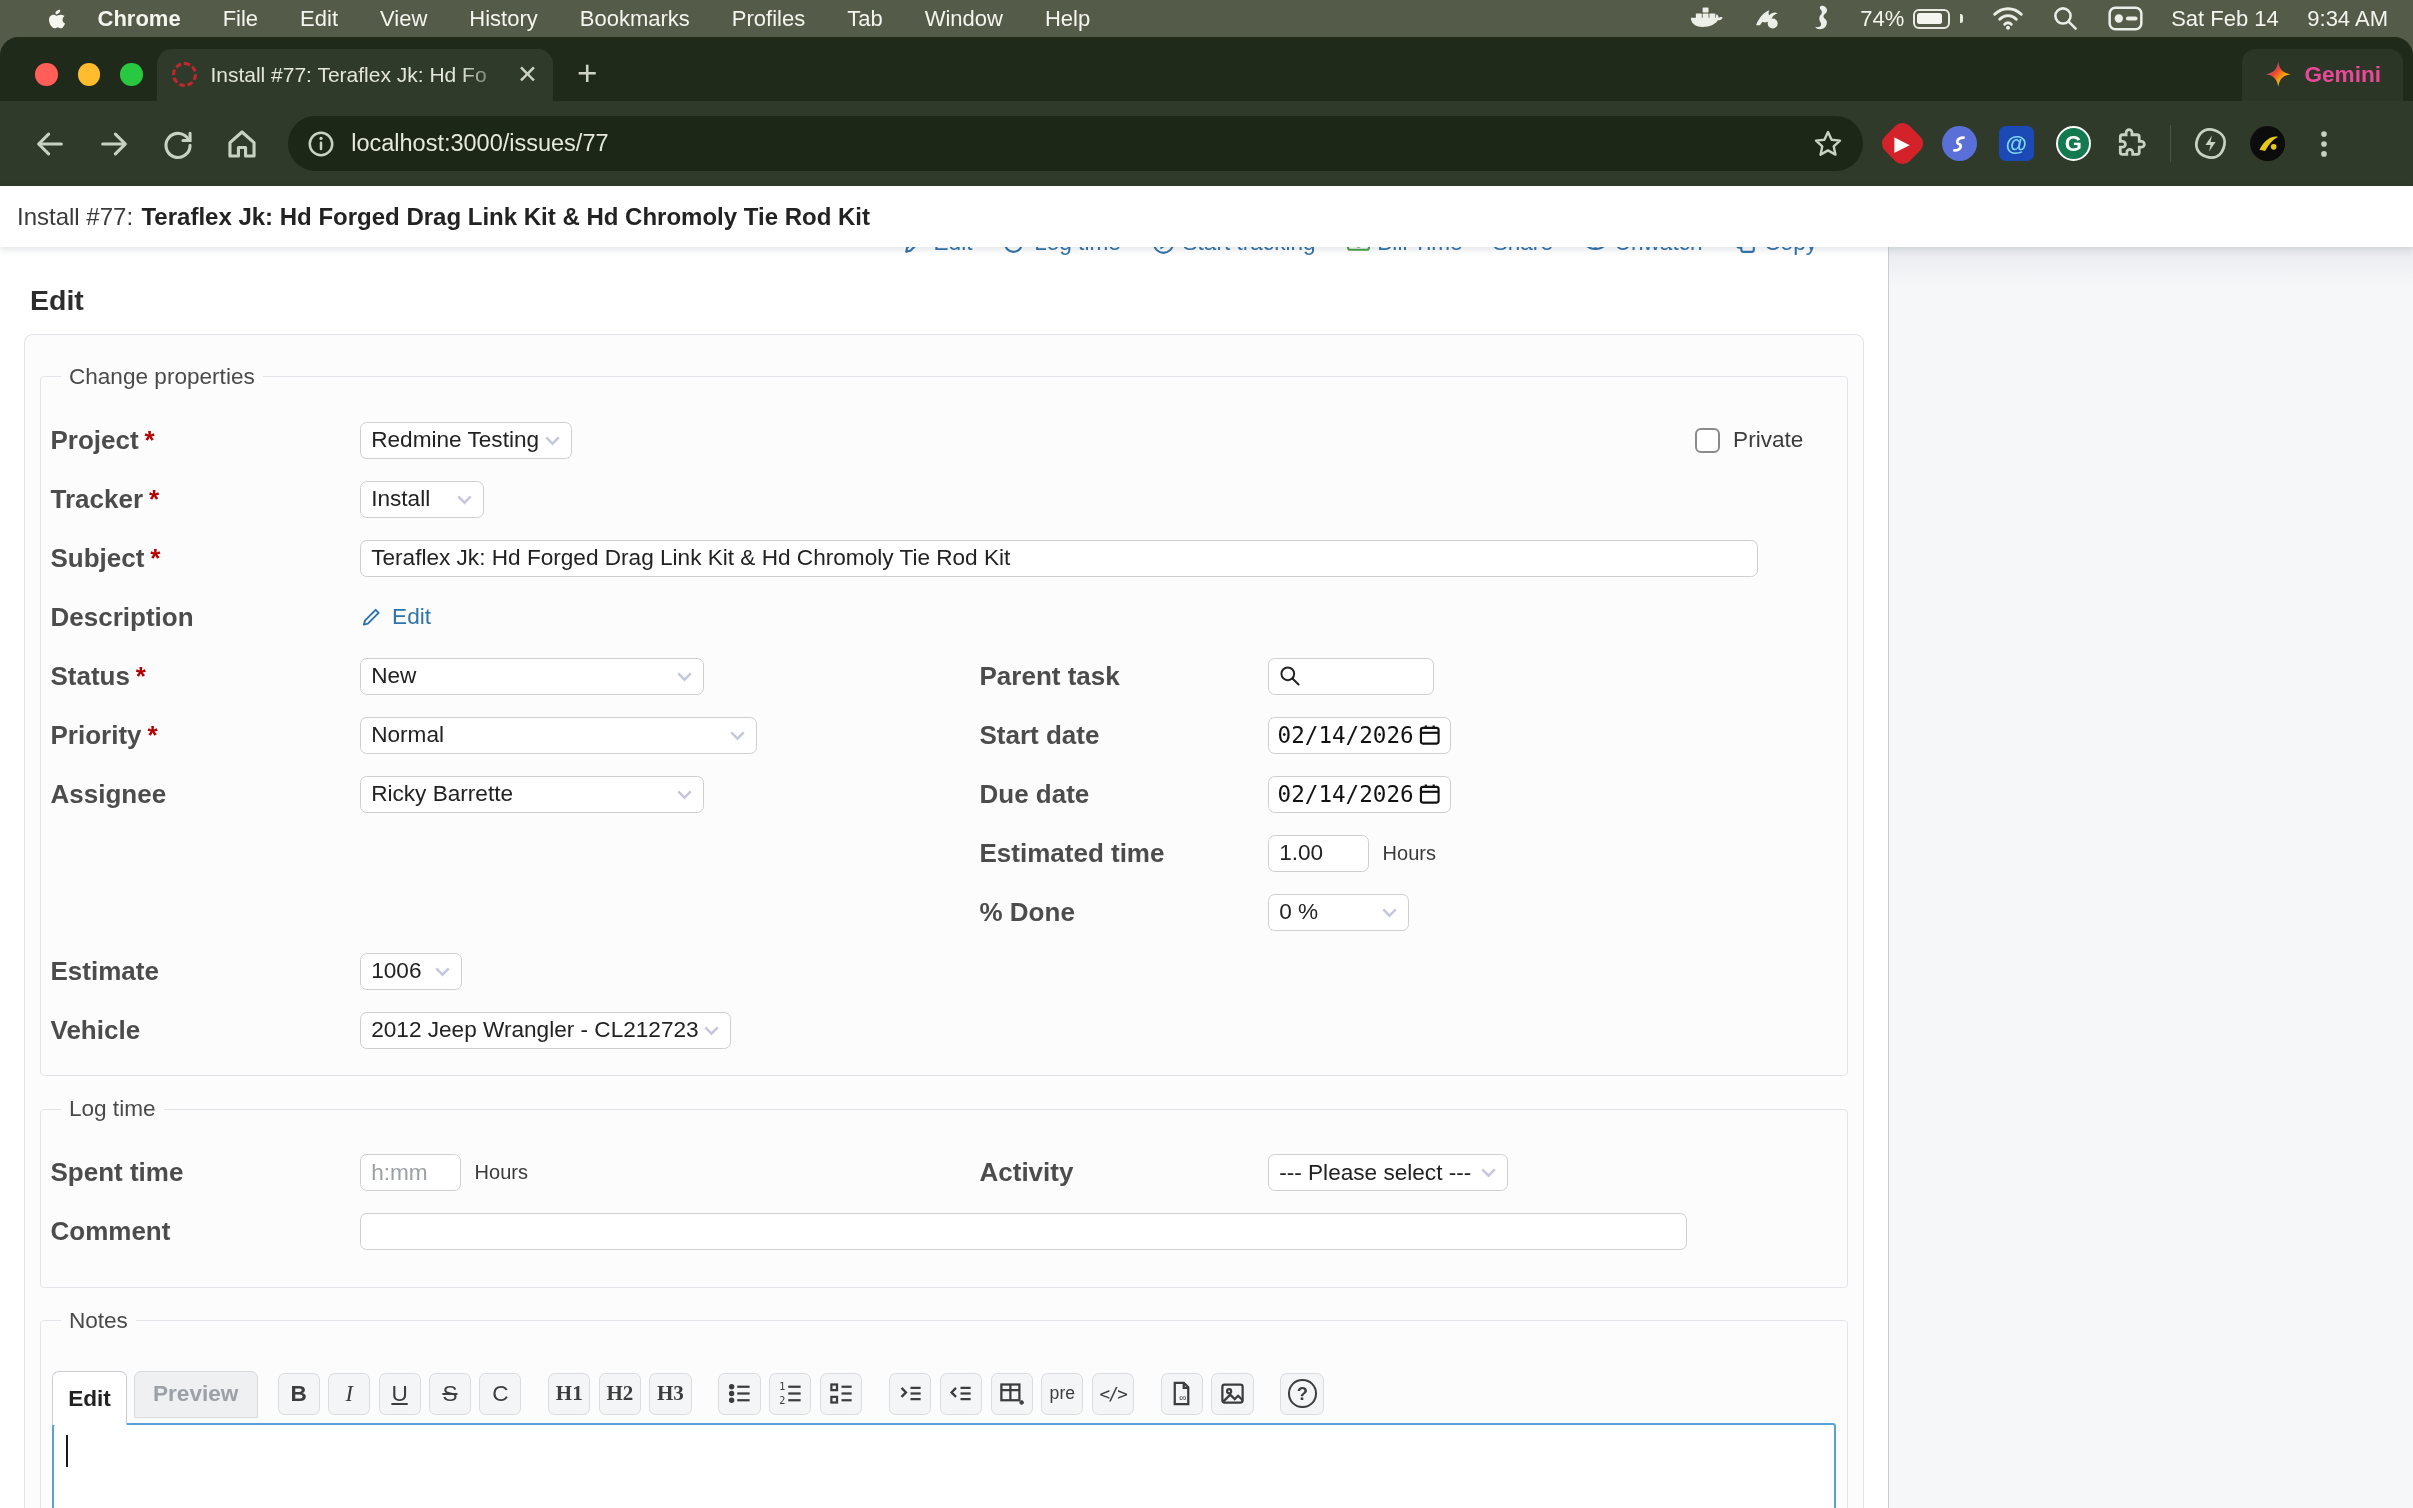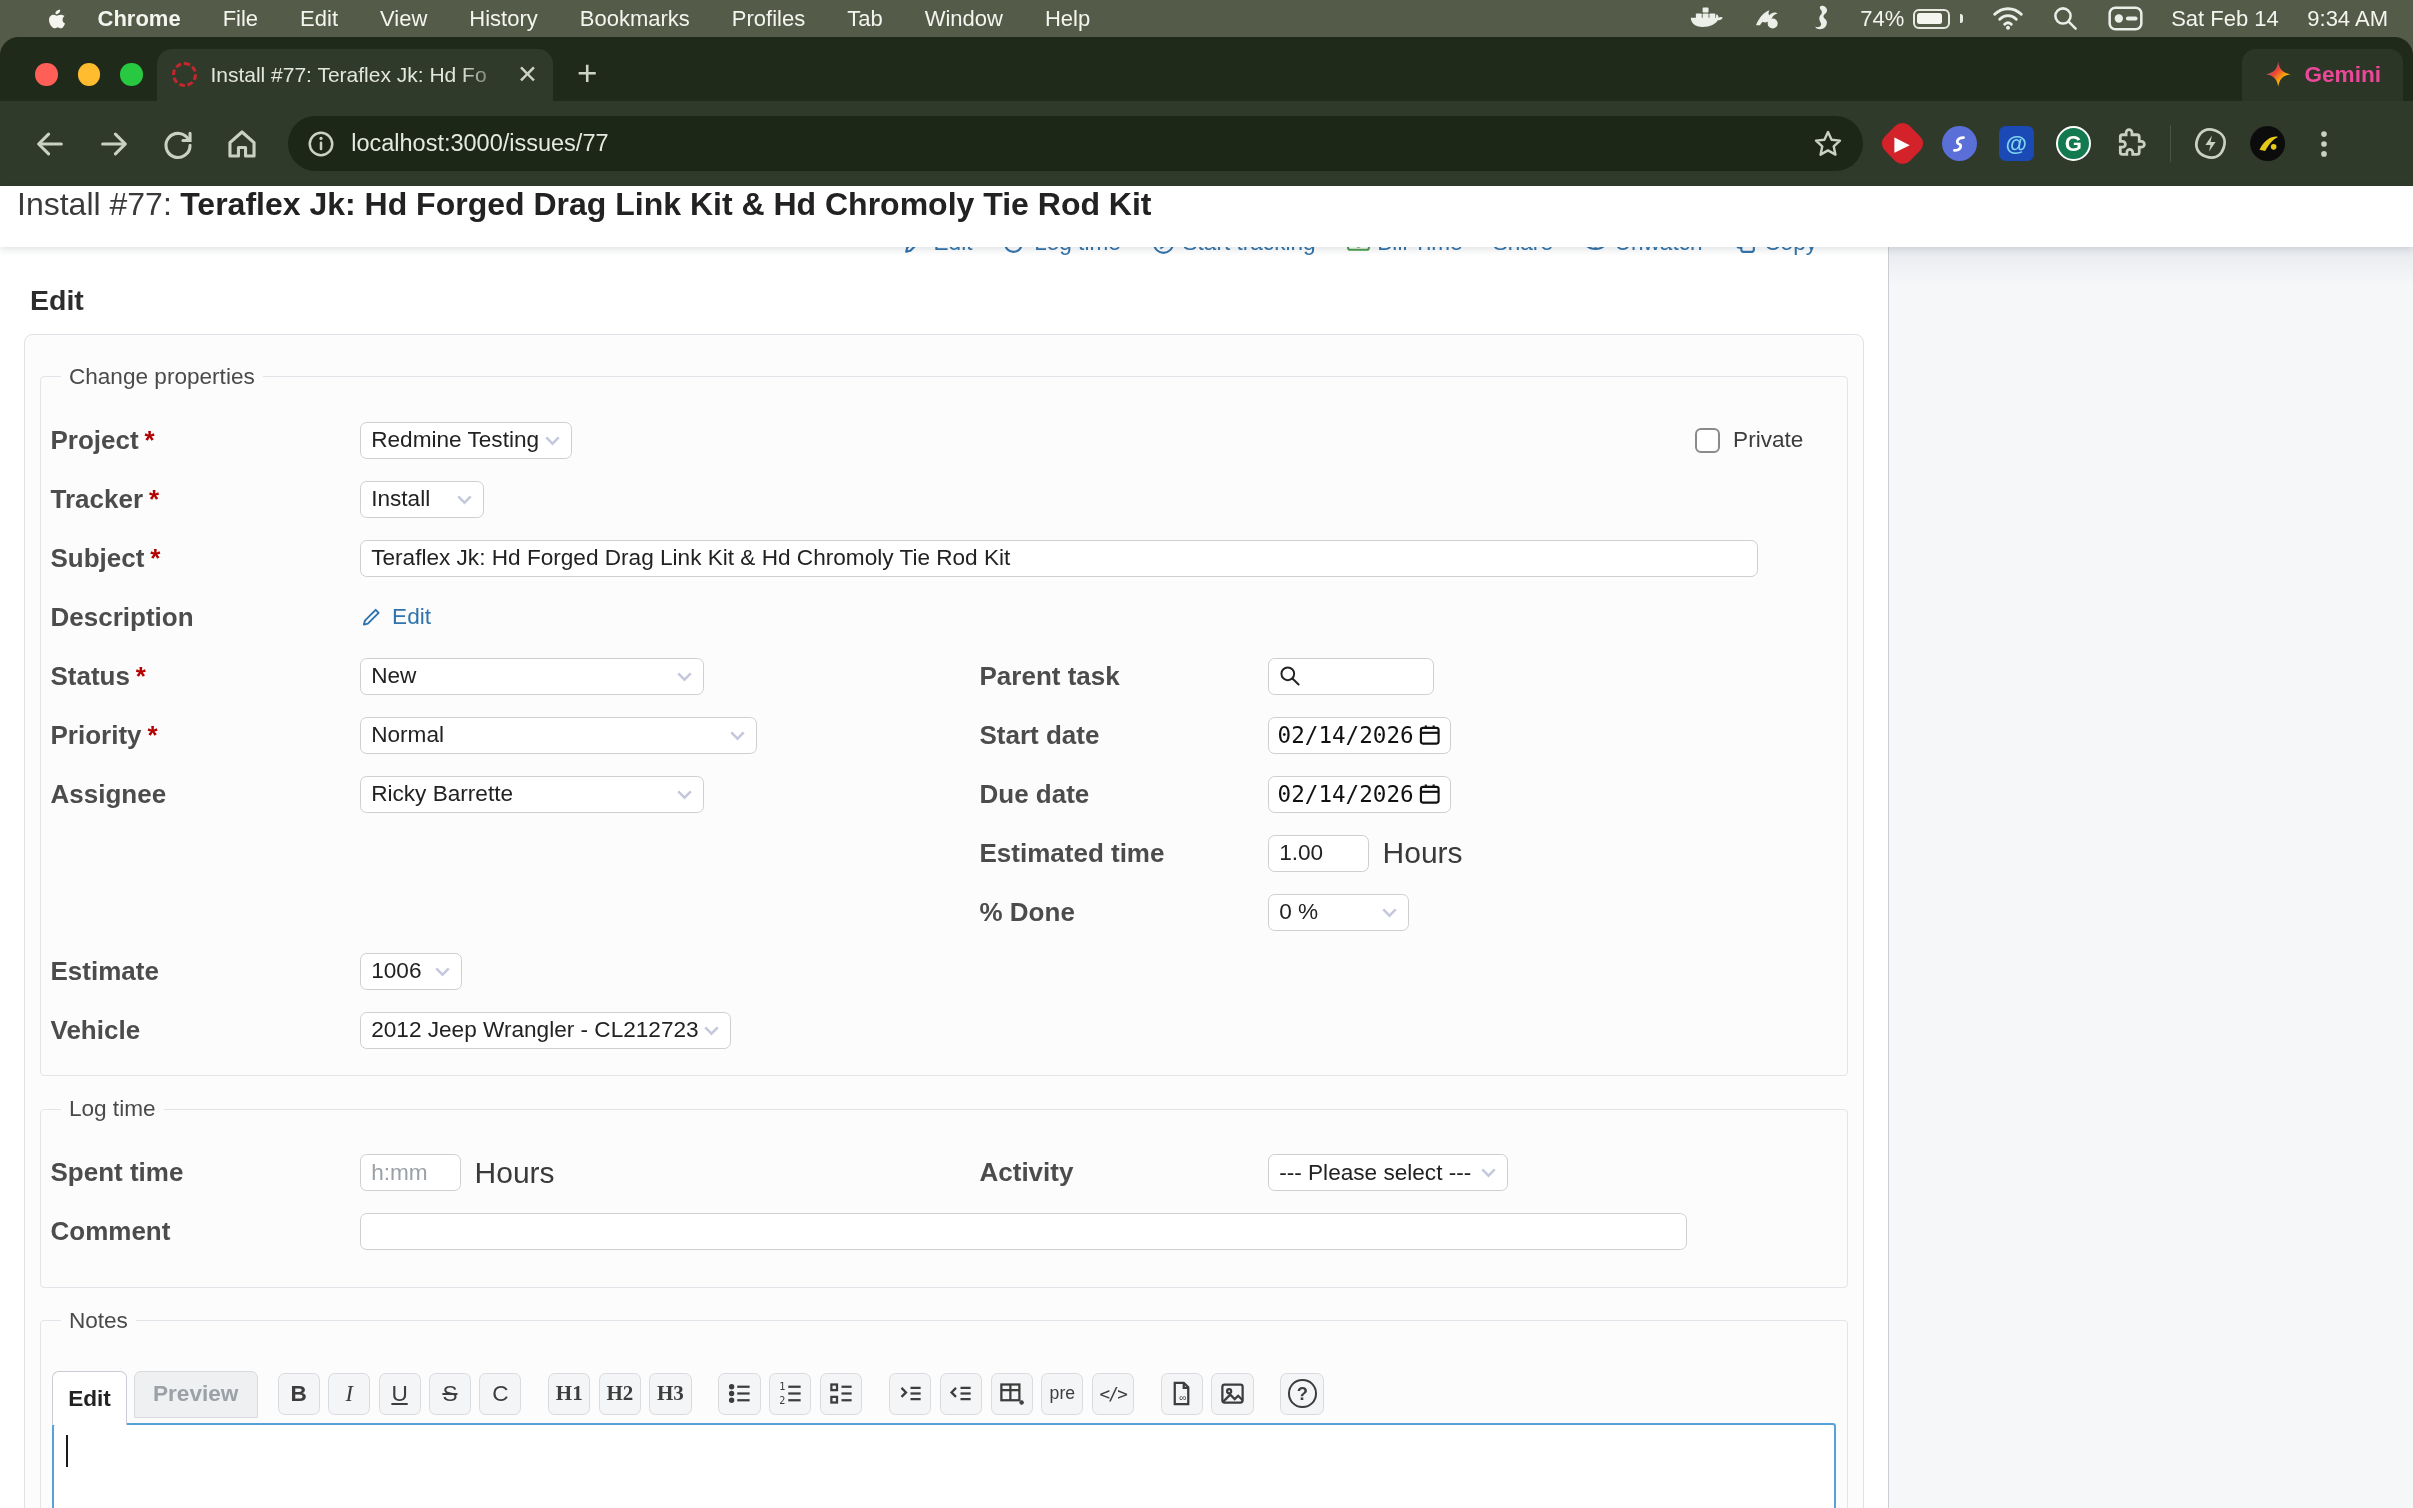--- a/index.html
+++ b/index.html
@@ -42,21 +42,21 @@
             display:flex; align-items:center; padding:0 18.4px; }
   .urlbar .url { color:#e6e9df; font-size:23.5px; margin-left:15px; }
   .exts { display:flex; align-items:center; gap:22px; margin-left:22px; }
   .extic { width:35px; height:35px; border-radius:8.4px; display:flex; align-items:center;
            justify-content:center; color:#fff; font-size:22px; font-weight:bold; }
   .sep { width:1.7px; height:37px; background:#4a5443; }
 
   
   .pagearea { position:absolute; top:149px; left:0; right:0; bottom:0; background:#fff; }
   .stickyhdr { position:absolute; top:0; left:0; right:0; height:61px; background:#fff; z-index:6;
-               display:flex; align-items:flex-start; padding:0 17px; font-size:32px; color:#3a3a3a;
+               display:flex; align-items:center; padding:0 17px; font-size:24px; color:#3a3a3a;
                box-shadow:0 2.5px 7.5px rgba(30,40,60,.14); }
   .stickyhdr b { color:#222; margin-left:8.4px; }
   .content { position:absolute; top:61px; left:0; right:0; bottom:0; overflow:hidden; }
   .sidebar { position:absolute; top:0; right:0; bottom:0; width:525px;
              background:linear-gradient(180deg,#e8eaee 0px,#f6f7f9 39px);
              border-left:1.7px solid #c9cdd3; }
   .main { position:absolute; top:0; left:0; bottom:0; width:1887px; background:#fff; overflow:hidden; }
 
   .ctxactions { position:absolute; top:-17px; right:70px; display:flex; gap:30px; align-items:center;
                 font-size:22.6px; color:#3274ab; z-index:1; }
@@ -68,21 +68,21 @@
   .box { margin:17px 22.6px 0 23.5px; background:#fcfcfd; border:1.7px solid #dfe2e7;
          border-radius:8.4px; padding:28.5px 15px 34px 15px; }
   fieldset.fs { border:1.7px solid #e2e4e9; border-radius:4.2px; padding:32px 10px 23.5px 10px;
                 margin-bottom:20px; background:transparent; }
   fieldset.fs legend { margin-left:10px; padding:0 8.4px; font-size:22.6px; color:#4a4a4a; }
 
   .row { display:flex; align-items:center; margin-bottom:22px; min-height:37px; }
   .lbl { width:298px; text-align:left; font-weight:bold; color:#4c4c4c; font-size:26px; flex-shrink:0; }
   .req { color:#b30000; margin-left:5.9px; font-weight:bold; }
   .ctl { margin-left:11.7px; display:flex; align-items:center; }
-  .suffix { margin-left:13.4px; font-size:30px; color:#3a3a3a; }
+  .suffix { margin-left:13.4px; font-size:20px; color:#3a3a3a; }
 
   .txt { height:37px; border:1.7px solid #cfcfcf; border-radius:6.7px; background:#fff; color:#222;
          font-size:22.6px; padding:0 10px; font-family:"Liberation Sans",sans-serif; }
   .txt::placeholder { color:#9aa0a6; }
   .sel { height:37px; border:1.7px solid #cfcfcf; border-radius:6.7px; background:#fff; color:#222;
          font-size:22.6px; padding:0 6.7px 0 10px; display:flex; align-items:center; }
   .sel .val { white-space:nowrap; }
   .sel svg { width:25px; height:25px; margin-left:auto; flex-shrink:0; }
   .datebox { height:37px; border:1.7px solid #cfcfcf; border-radius:6.7px; background:#fff;
              display:flex; align-items:center; padding:0 8.4px; width:183px;

